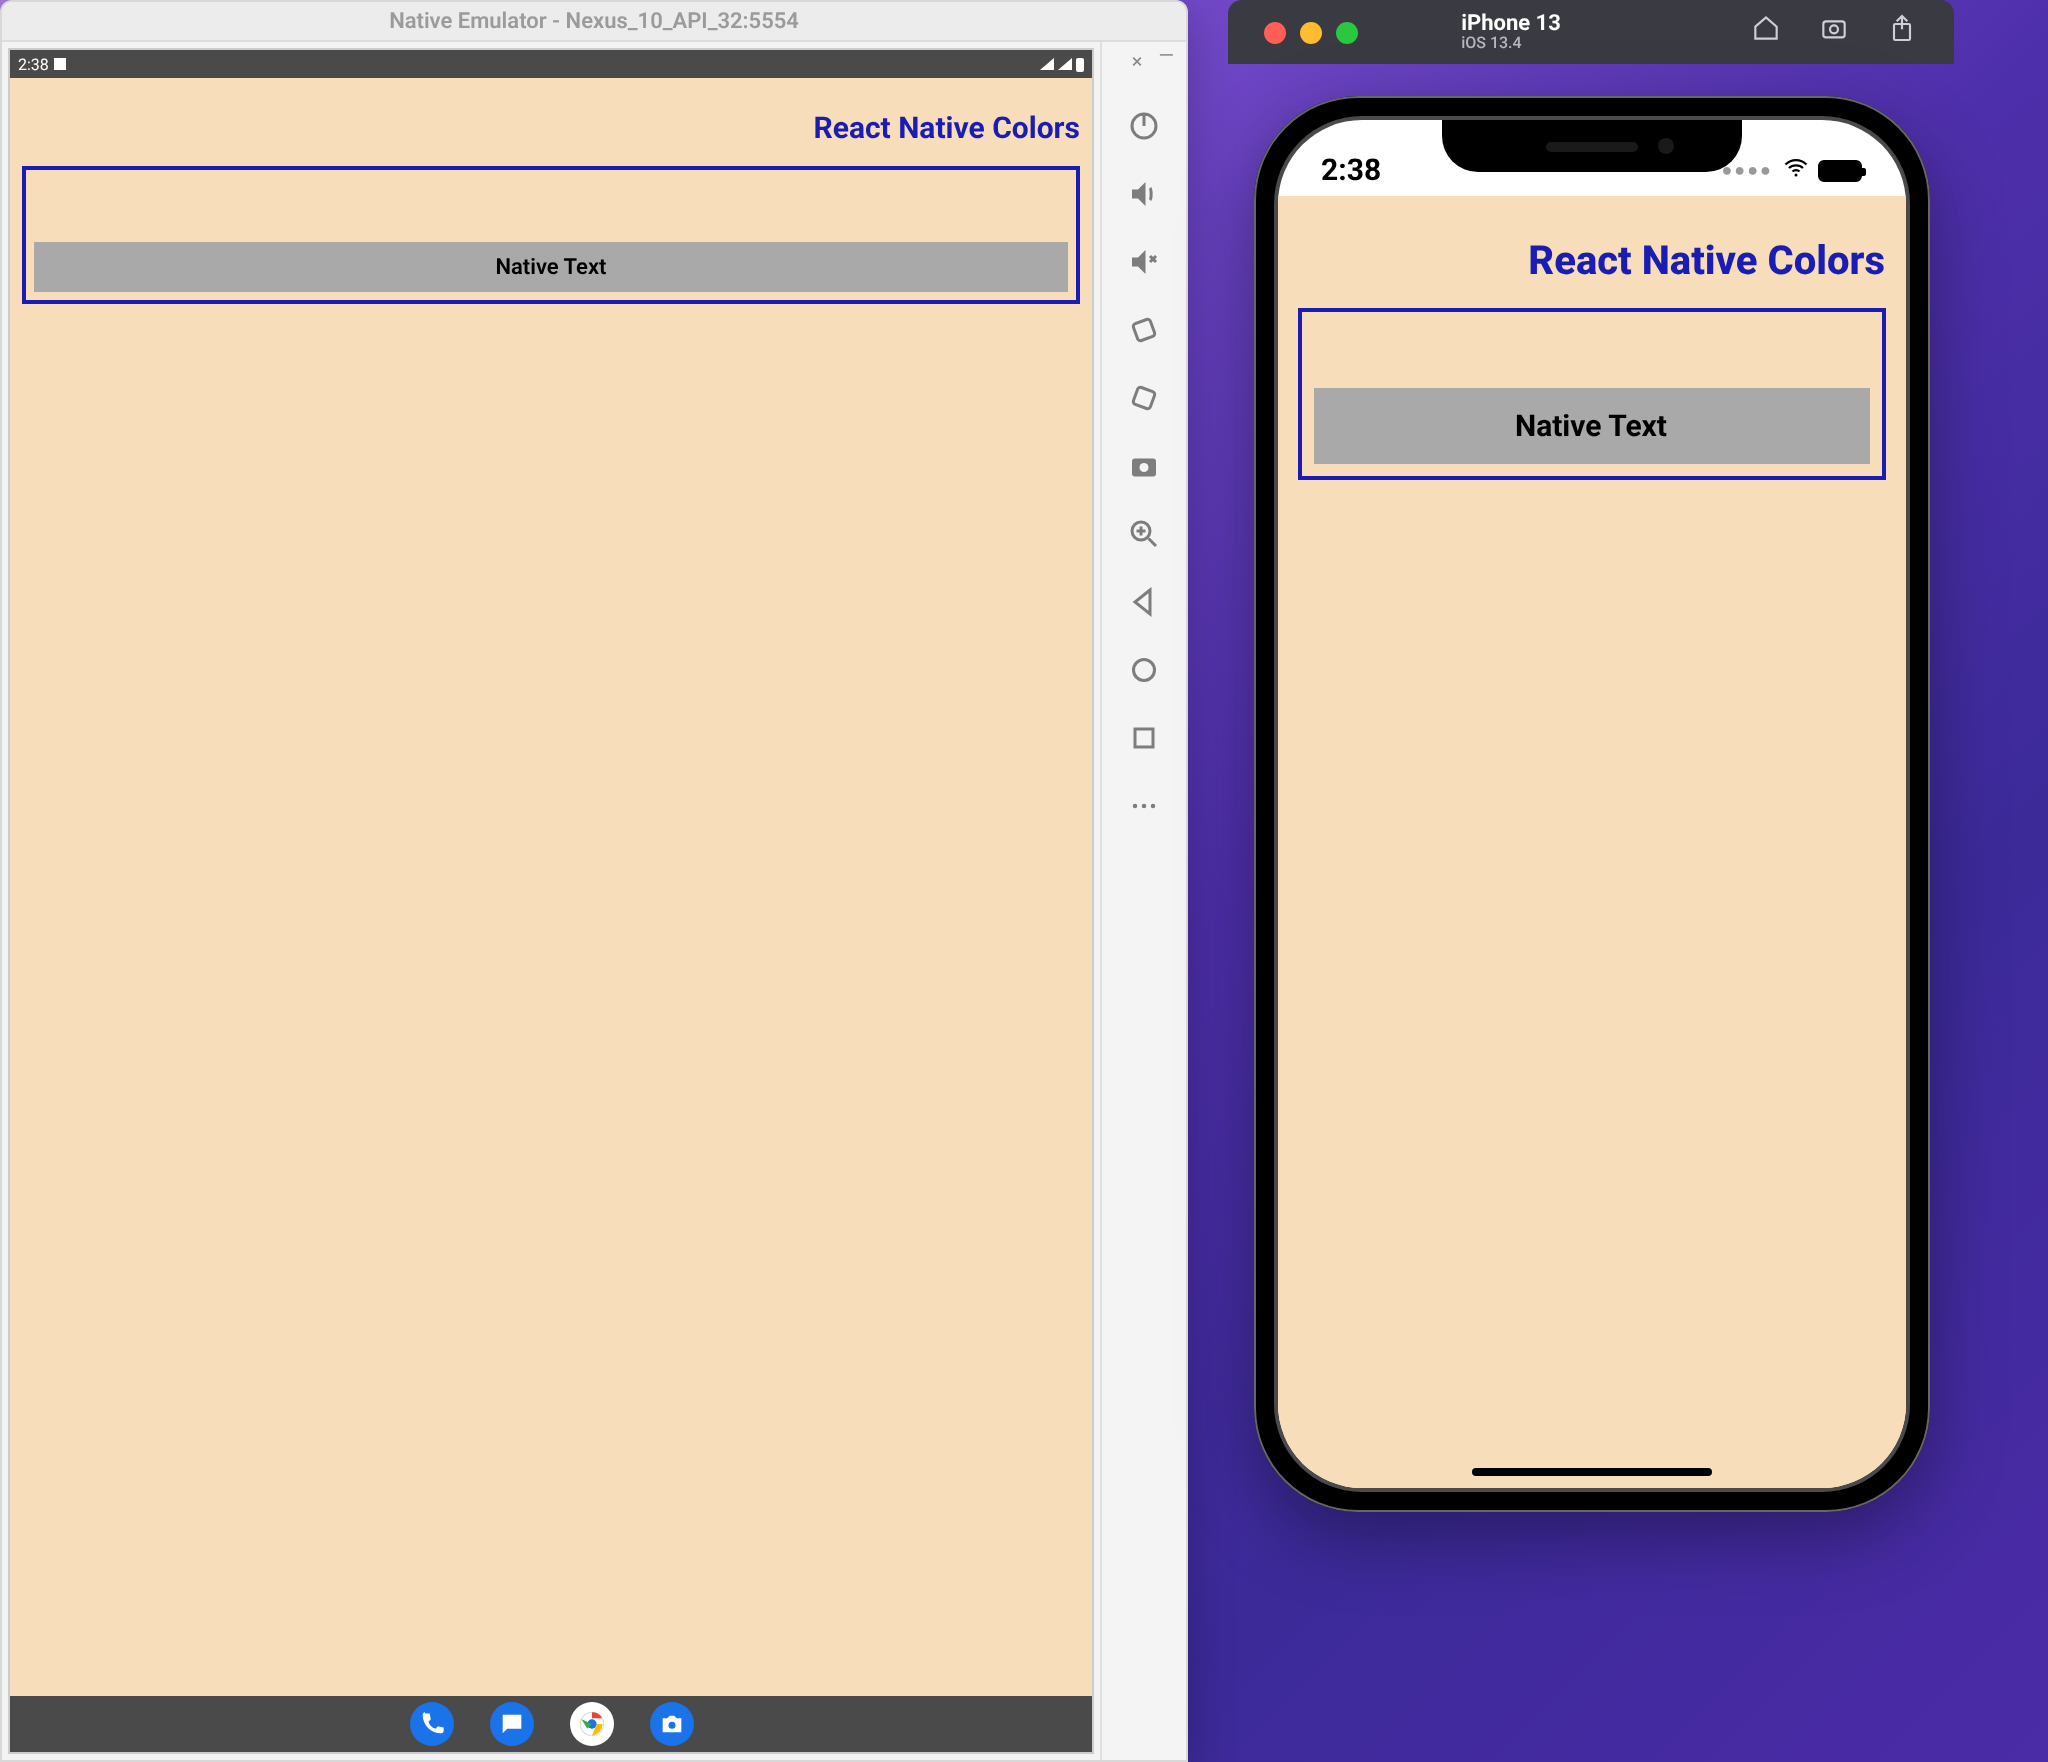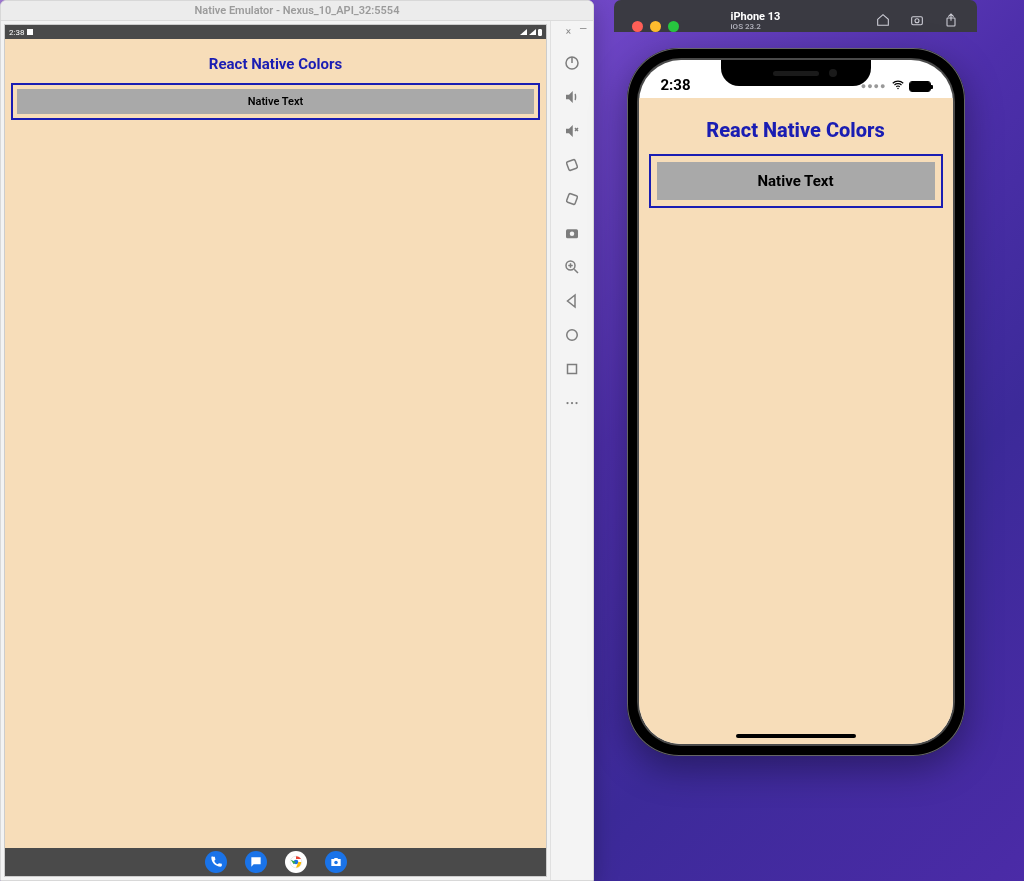--- a/index.html
+++ b/index.html
@@ -31,28 +31,29 @@
   .android-statusbar {
     height:14px; background:#4a4a4a; color:#fff; font-size:8px;
     display:flex; align-items:center; justify-content:space-between; padding:0 4px;
   }
   .android-statusbar .left { font-size:8px; display:flex; align-items:center; gap:3px; }
   .android-statusbar .right { display:flex; gap:2px; align-items:center; }
   .android-statusbar .tri { width:0; height:0; border-bottom:6px solid #fff; border-left:7px solid transparent; }
   .android-statusbar .batt { width:4px; height:7px; border:1px solid #fff; border-radius:1px; background:#fff; }
   .android-app { flex:1; padding:8px 6px 0 6px; }
   .app-title {
-    text-align:center; font-size:15px; font-weight:700; color:#1a1db3; margin:8px 0 10px;
+    text-align:right; font-size:15px; font-weight:700; color:#1a1db3; margin:8px 0 10px;
   }
   .native-box {
     border:2px solid #1a1db3; padding:4px 4px; background:transparent;
   }
   .native-text {
     background:#a9a9a9; text-align:center; font-size:11px; font-weight:600; color:#000;
     padding:6px 0;
+    margin-top:32px;
   }
   .android-navbar {
     height:28px; background:#4a4a4a; display:flex; align-items:center; justify-content:center; gap:18px;
   }
   .nav-chip { width:22px; height:22px; border-radius:50%; display:flex; align-items:center; justify-content:center; }
   .nav-chip svg { width:14px; height:14px; }
   .phone-chip{ background:#1a73e8; }
   .msg-chip{ background:#1a73e8; }
   .chrome-chip{ background:#fff; }
   .cam-chip{ background:#1a73e8; }
@@ -68,21 +69,21 @@
   .tb-btn { width:20px; height:20px; color:#7d7d7d; display:flex; align-items:center; justify-content:center; }
   .tb-btn svg { width:18px; height:18px; stroke:#7d7d7d; fill:none; stroke-width:2; }
   .tb-btn.fill svg { fill:#7d7d7d; stroke:none; }
 
   
   .ios-window {
     position:absolute; left:614px; top:0px; width:363px;
   }
   .ios-titlebar {
     height:32px; background:#3a3a42; border-radius:7px 7px 0 0;
-    display:flex; align-items:flex-end; padding:0 18px; color:#e7e7ee;
+    display:flex; align-items:center; padding:0 18px; color:#e7e7ee;
     position:relative;
   }
   .traffic { display:flex; gap:7px; align-items:center; }
   .tl-dot { width:11px; height:11px; border-radius:50%; }
   .tl-red{background:#ff5f57;} .tl-yel{background:#febc2e;} .tl-grn{background:#28c840;}
   .ios-titlebar .center { position:absolute; left:50%; transform:translateX(-50%); display:flex; flex-direction:column; line-height:1.1; text-align:left; margin-left:-40px;}
   .ios-titlebar .dev { font-size:11px; font-weight:700; color:#fff; }
   .ios-titlebar .osv { font-size:8px; font-weight:500; color:#b7b7c2; }
   .ios-titlebar .right { margin-left:auto; display:flex; gap:18px; align-items:center; color:#cfcfd8; }
   .ios-titlebar .right svg { width:16px; height:16px; fill:none; stroke:#cfcfd8; stroke-width:1.6; }
@@ -267,21 +268,21 @@
 
   <div class="ios-window">
     <div class="ios-titlebar">
       <div class="traffic">
         <span class="tl-dot tl-red"></span>
         <span class="tl-dot tl-yel"></span>
         <span class="tl-dot tl-grn"></span>
       </div>
       <div class="center">
         <span class="dev">iPhone 13</span>
-        <span class="osv">iOS 23.2</span>
+        <span class="osv">iOS 13.4</span>
       </div>
       <div class="right">
         <span><svg viewBox="0 0 24 24">
               <path d="M4 11 L12 4 L20 11 V20 H4 Z"></path>
             </svg></span>
         <span><svg viewBox="0 0 24 24">
               <rect x="4" y="7" width="16" height="12" rx="2"></rect>
               <circle cx="12" cy="13" r="3"></circle>
             </svg></span>
         <span><svg viewBox="0 0 24 24">

